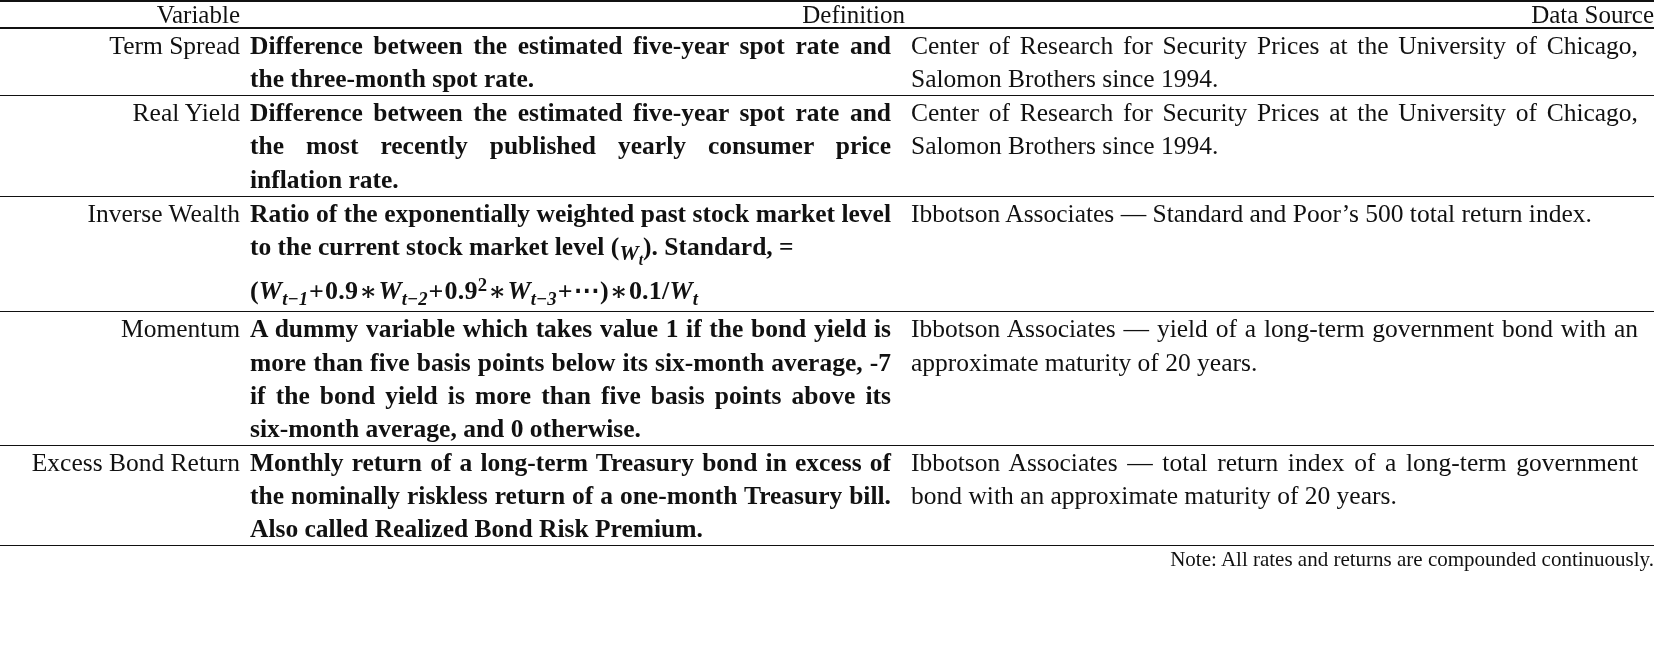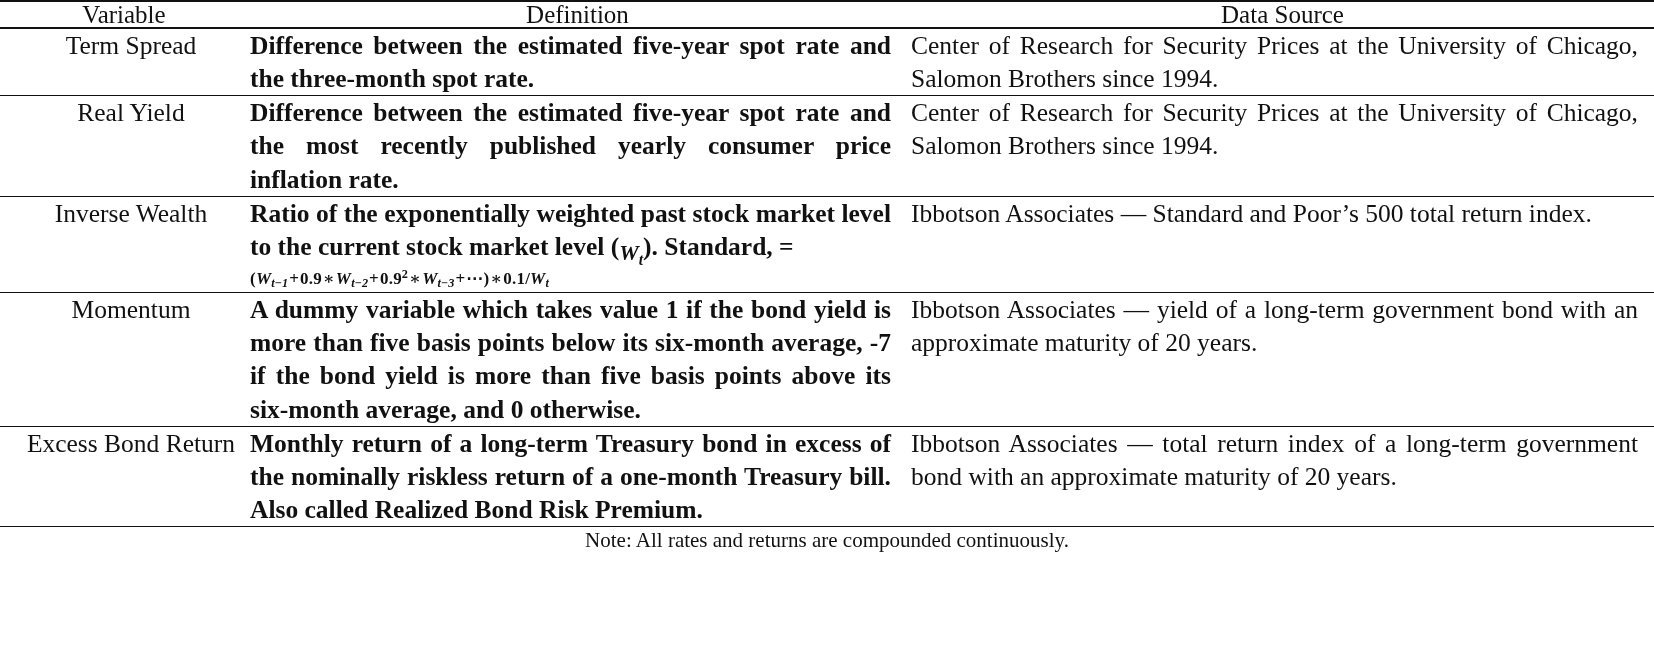--- a/index.html
+++ b/index.html
@@ -25,21 +25,21 @@
     table-layout: fixed;
   }
   col.c-var    { width: 240px; }
   col.c-def    { width: 665px; }
   col.c-src    { width: 749px; }
 
   table.vartable td, table.vartable th {
     vertical-align: top;
     padding: 0;
     font-weight: normal;
-    text-align: center;
+    text-align: right;
   }
 
   
   tr.toprule-row > * { border-top: 2.5px solid #111; }
   tr.head-row > * {
     border-bottom: 2.5px solid #111;
   }
   tr.body-row > * {
     border-bottom: 1.2px solid #111;
   }
@@ -105,22 +105,22 @@
     vertical-align: 0.45em;
   }
   .wt-inline {
     display: inline-block;
     position: relative;
     top: 0.22em;
     font-size: 0.86em;
   }
   .formula-line {
     display: block;
-    font-size: 17px;
-    margin-top: 2px;
+    font-size: 26px;
+    margin-top: 8px;
     letter-spacing: 0.2px;
   }
   .op { font-style: normal; padding: 0 1px; }
 </style>
 </head>
 <body>
 
 <div class="table-wrap">
   <table class="vartable">
     <colgroup>

